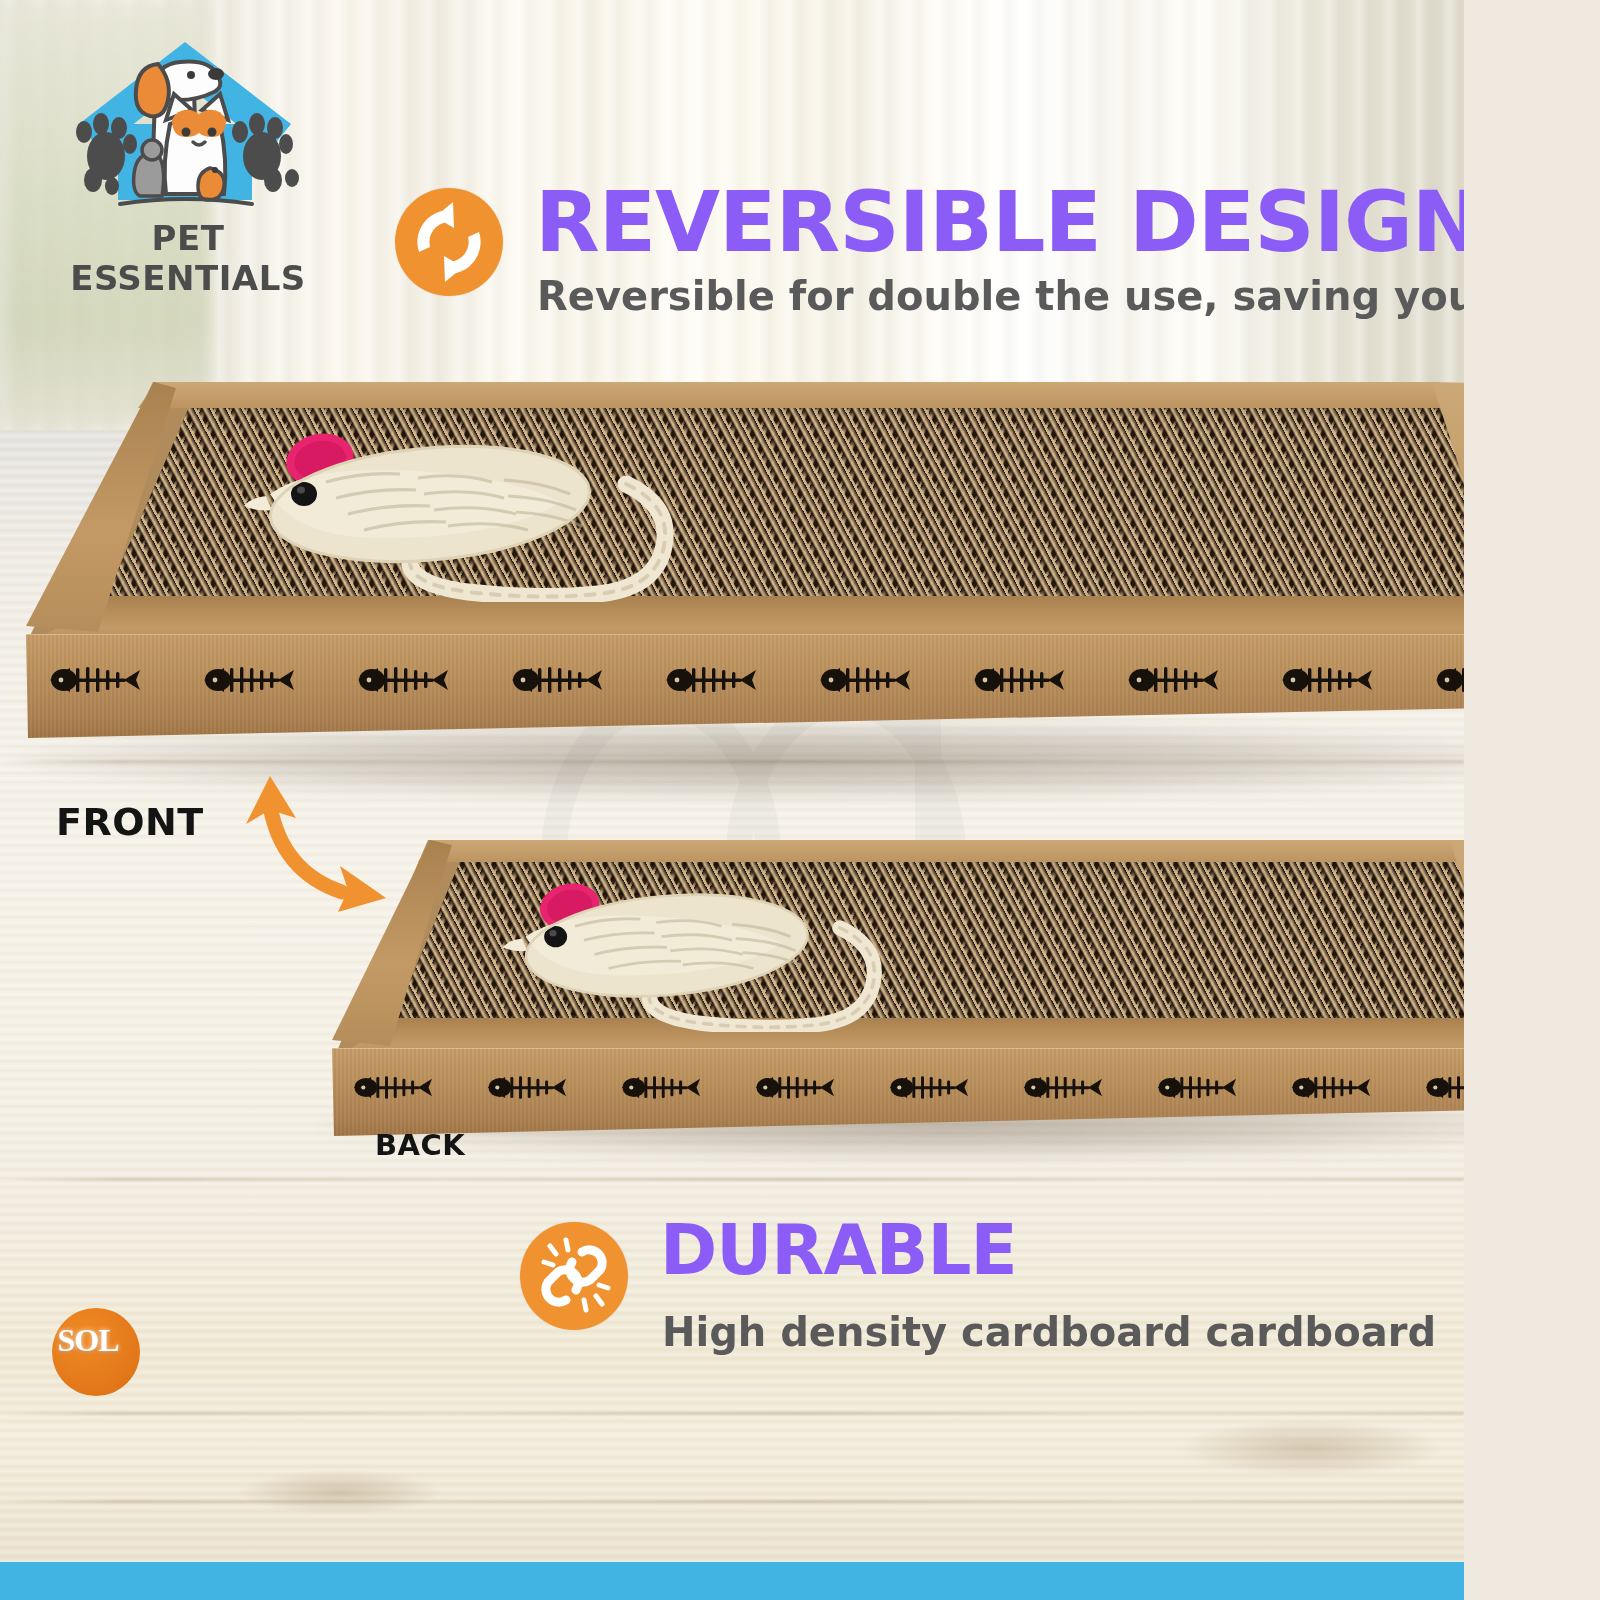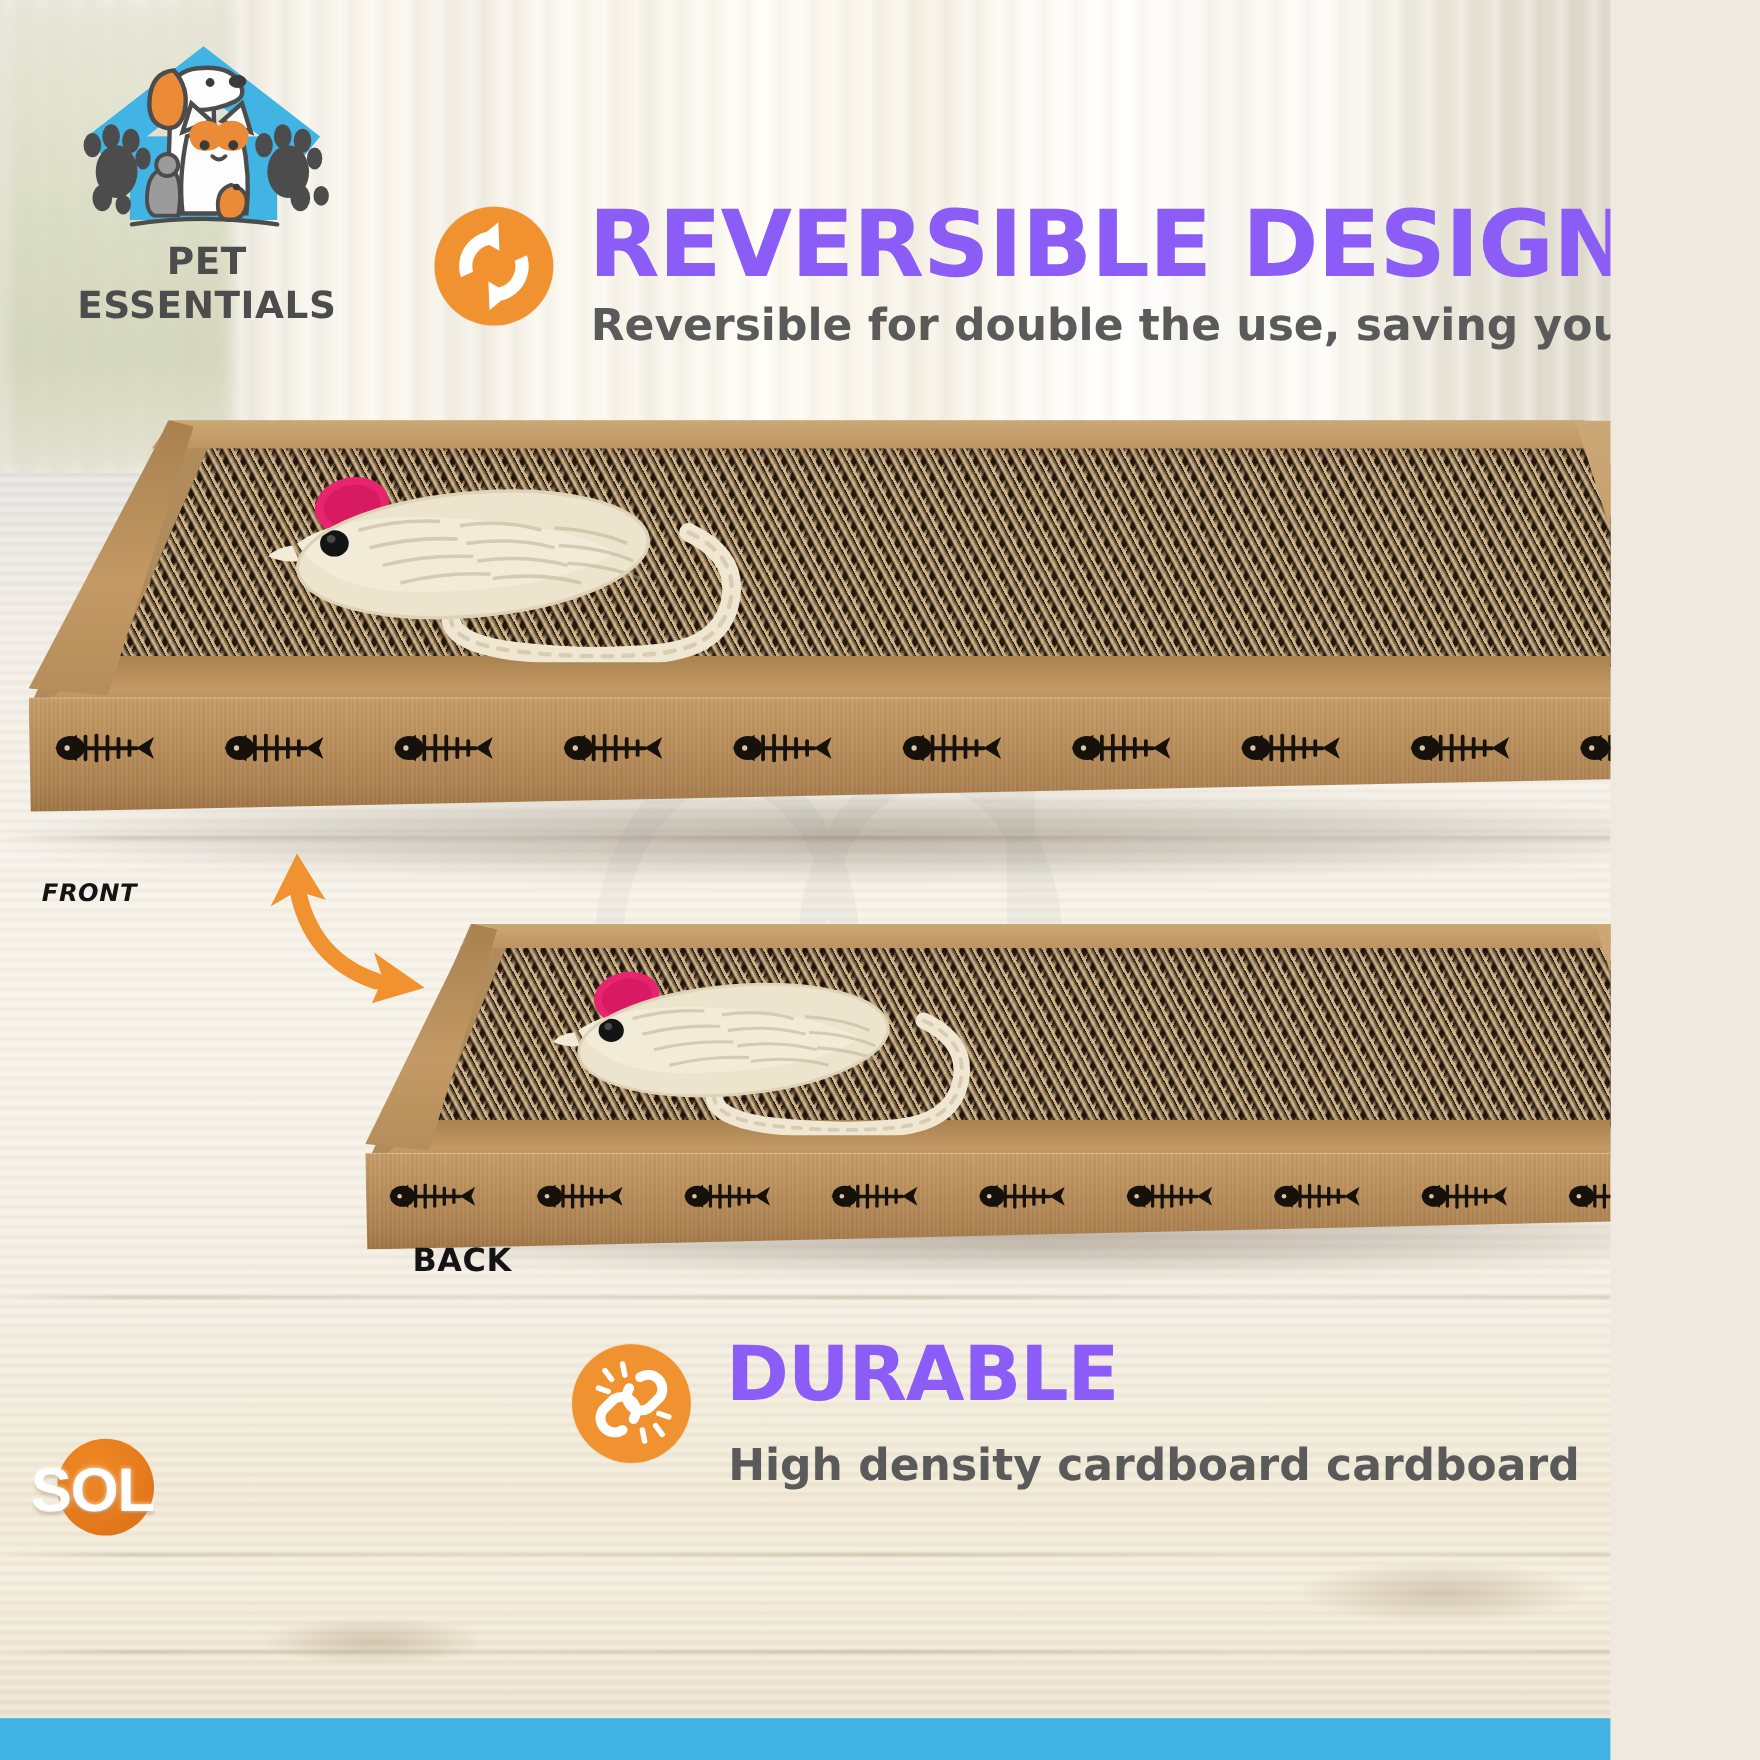--- a/index.html
+++ b/index.html
@@ -161,35 +161,35 @@
   .fish{flex:0 0 auto;}
 
   
   .mouse{position:absolute;}
 
   
   .side-label{
     position:absolute;font-weight:bold;color:#141414;
     font-family:"DejaVu Sans", sans-serif;white-space:nowrap;
   }
-  #label-front{left:38px;top:800px;font-size:22px;letter-spacing:.5px;font-style:italic;}
+  #label-front{left:56px;top:800px;font-size:38px;letter-spacing:.5px;}
   #label-back{left:375px;top:1128px;font-size:29px;letter-spacing:.5px;}
 
   .flip-arrow{position:absolute;left:230px;top:770px;width:190px;height:160px;}
 
   
   .sol{position:absolute;left:28px;top:1300px;width:120px;height:110px;}
   .sol-circle{
     position:absolute;left:24px;top:8px;width:88px;height:88px;border-radius:50%;
     background:radial-gradient(circle at 38% 32%,#f08a24 0%,#e2771a 70%,#d06d14 100%);
   }
   .sol-text{
-    position:absolute;left:0;top:22px;width:120px;text-align:left;
-    font-size:56px;font-weight:bold;color:#ffffff;
-    font-family:Liberation Sans, sans-serif;letter-spacing:-1px;
+    position:absolute;left:0;top:22px;width:120px;text-align:center;
+    font-size:32px;font-weight:bold;color:#ffffff;
+    font-family:Liberation Serif, serif;letter-spacing:-1px;
     text-shadow:0 0 5px rgba(255,255,255,.85),0 2px 3px rgba(120,60,10,.35);
   }
 </style>
 </head>
 <body>
 
 <div id="stage">
 
   <div class="bg-curtain"></div>
   <div class="bg-green"></div>

